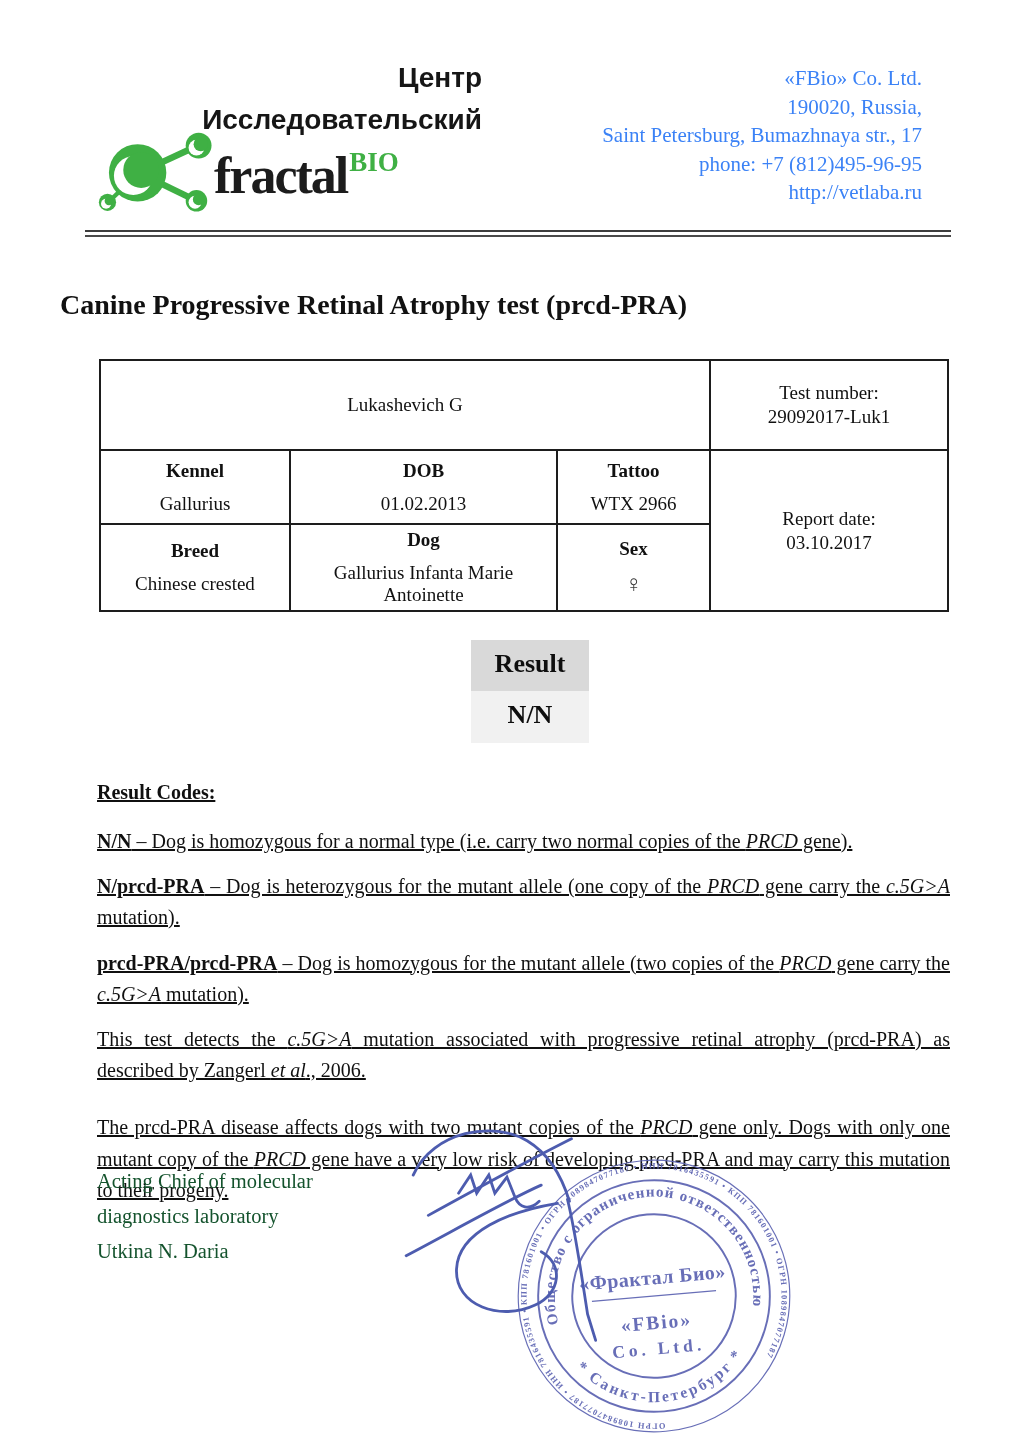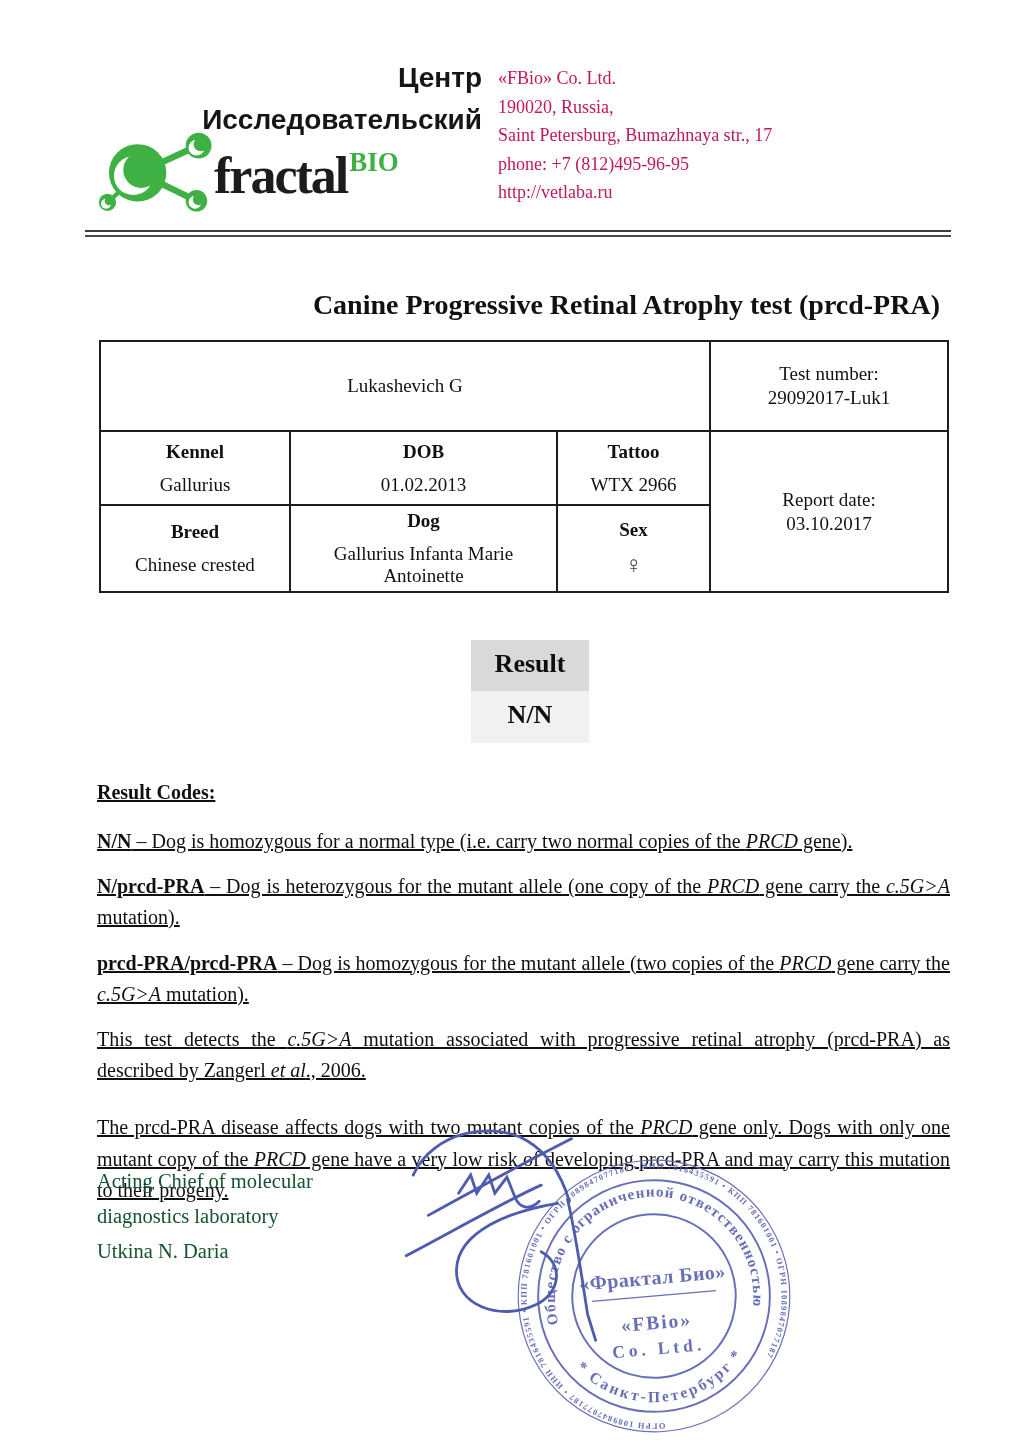--- a/index.html
+++ b/index.html
@@ -7,31 +7,31 @@
         font-family:"Liberation Serif",serif;color:#141414;overflow:hidden;}
 
   
   .logo{position:absolute;left:96px;top:116px;display:flex;align-items:center;}
   .wordmark{font-family:Liberation Serif, serif;font-weight:600;font-size:52px;
             letter-spacing:-2px;color:#1c1c1c;line-height:1;margin-left:-4px;white-space:nowrap;}
   .wordmark .bio{font-size:27px;font-weight:700;letter-spacing:0;vertical-align:22px;margin-left:2px;}
   .org-ru{position:absolute;left:150px;top:57px;width:332px;text-align:right;
           font-family:"Liberation Sans",sans-serif;font-weight:700;font-size:28px;
           line-height:42px;color:#161616;}
-  .address{position:absolute;left:498px;top:64px;width:424px;text-align:left;
-           font-size:18px;line-height:28.5px;color:#be185d;}
+  .address{position:absolute;left:498px;top:64px;width:424px;text-align:right;
+           font-size:21px;line-height:28.5px;color:#3b82f6;}
   .rule{position:absolute;left:85px;top:230px;width:866px;height:3px;
         border-top:2px solid #3d3d3d;border-bottom:2px solid #4a4a4a;}
 
   
-  .title{position:absolute;left:60px;top:289px;width:880px;margin:0;text-align:right;
+  .title{position:absolute;left:60px;top:289px;width:880px;margin:0;text-align:left;
          font-size:28px;font-weight:700;color:#111;}
 
   
-  table.info{position:absolute;left:99px;top:340px;width:848px;border-collapse:collapse;
+  table.info{position:absolute;left:99px;top:359px;width:848px;border-collapse:collapse;
              table-layout:fixed;font-size:19px;text-align:center;color:#111;}
   table.info td{border:2px solid #1d1d1d;vertical-align:middle;padding:4px 6px;}
   .lbl{font-weight:700;margin-bottom:11px;}
   .two-line div{margin:2px 0;}
   .sex-glyph{font-size:24px;color:#3a3a3a;}
 
   
   .result{position:absolute;left:471px;top:640px;width:118px;text-align:center;
           font-weight:700;font-size:26px;color:#0e0e0e;}
   .result-label{background:#d9d9d9;padding:9px 0 12px;}

